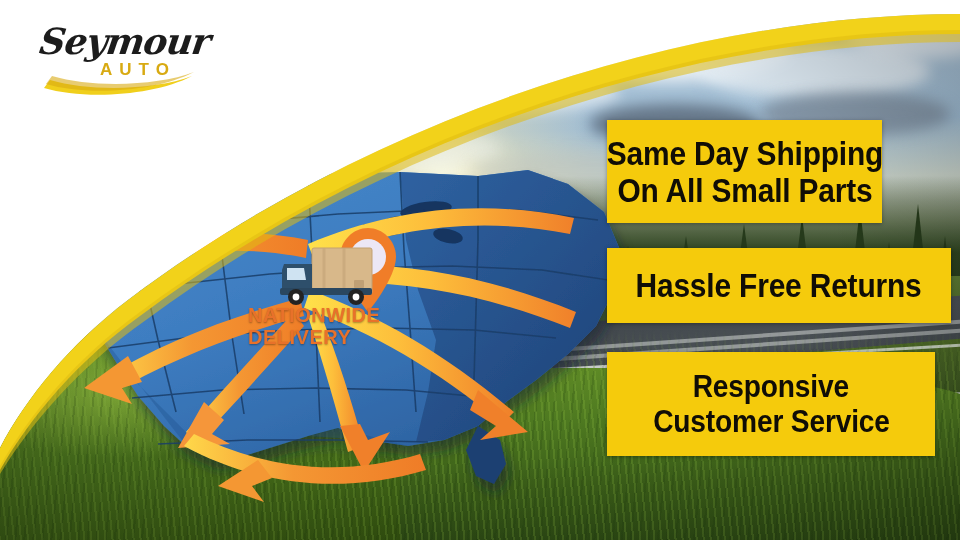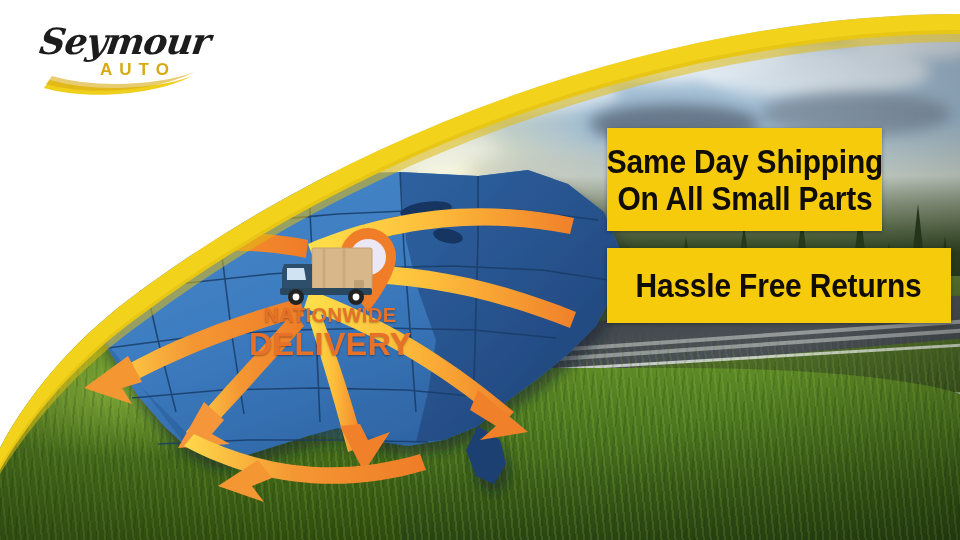--- a/index.html
+++ b/index.html
@@ -92,43 +92,43 @@
 
   
   .whitecap{position:absolute;left:0;top:0;width:960px;height:540px;pointer-events:none;}
 
   
   .map-wrap{position:absolute;left:8px;top:140px;width:640px;height:370px;}
 
   
   .nd-text{
     position:absolute;left:248px;top:305px;width:165px;
-    text-align:center;color:#e8712a;
+    color:#e8712a;
     font-family:"Liberation Sans",sans-serif;font-weight:bold;
     letter-spacing:.5px;line-height:1.08;
     text-shadow:0 1px 2px rgba(0,0,0,.35);
   }
   .nd-1{font-size:20px;}
-  .nd-2{font-size:32px;}
+  .nd-2{font-size:20px;}
 
   
   .banner{
     position:absolute;background:#f5cb0c;
     display:flex;flex-direction:column;align-items:center;justify-content:center;
     color:#100d06;text-align:center;
     font-family:"Liberation Sans Narrow","Liberation Sans",sans-serif;
     font-weight:bold;line-height:1.08;
     box-shadow:0 1px 4px rgba(0,0,0,.35);
   }
   .banner .ln{
     display:block;white-space:nowrap;
     transform:scaleX(.88);transform-origin:center;
     letter-spacing:-0.2px;
   }
-  #banner1{left:607px;top:120px;width:275px;height:103px;margin-top:8px;}
+  #banner1{left:607px;top:120px;width:275px;height:103px;}
   #banner1 .ln{font-size:34px;}
   #banner2{left:607px;top:248px;width:344px;height:75px;}
   #banner2 .ln{font-size:34px;}
   #banner3{left:607px;top:352px;width:328px;height:104px;}
   #banner3 .ln{font-size:32px;}
 
   
   .logo{position:absolute;left:24px;top:18px;width:200px;height:82px;}
   .logo-script{
     position:absolute;left:16px;top:2px;
@@ -369,14 +369,18 @@
 
   <div class="banner" id="banner1">
     <span class="ln">Same Day Shipping</span>
     <span class="ln">On All Small Parts</span>
   </div>
 
   <div class="banner" id="banner2">
     <span class="ln">Hassle Free Returns</span>
   </div>
 
+  <div class="banner" id="banner3">
+    <span class="ln">Responsive</span>
+    <span class="ln">Customer Service</span>
+  </div>
 
 </div>
 
 </body></html>

